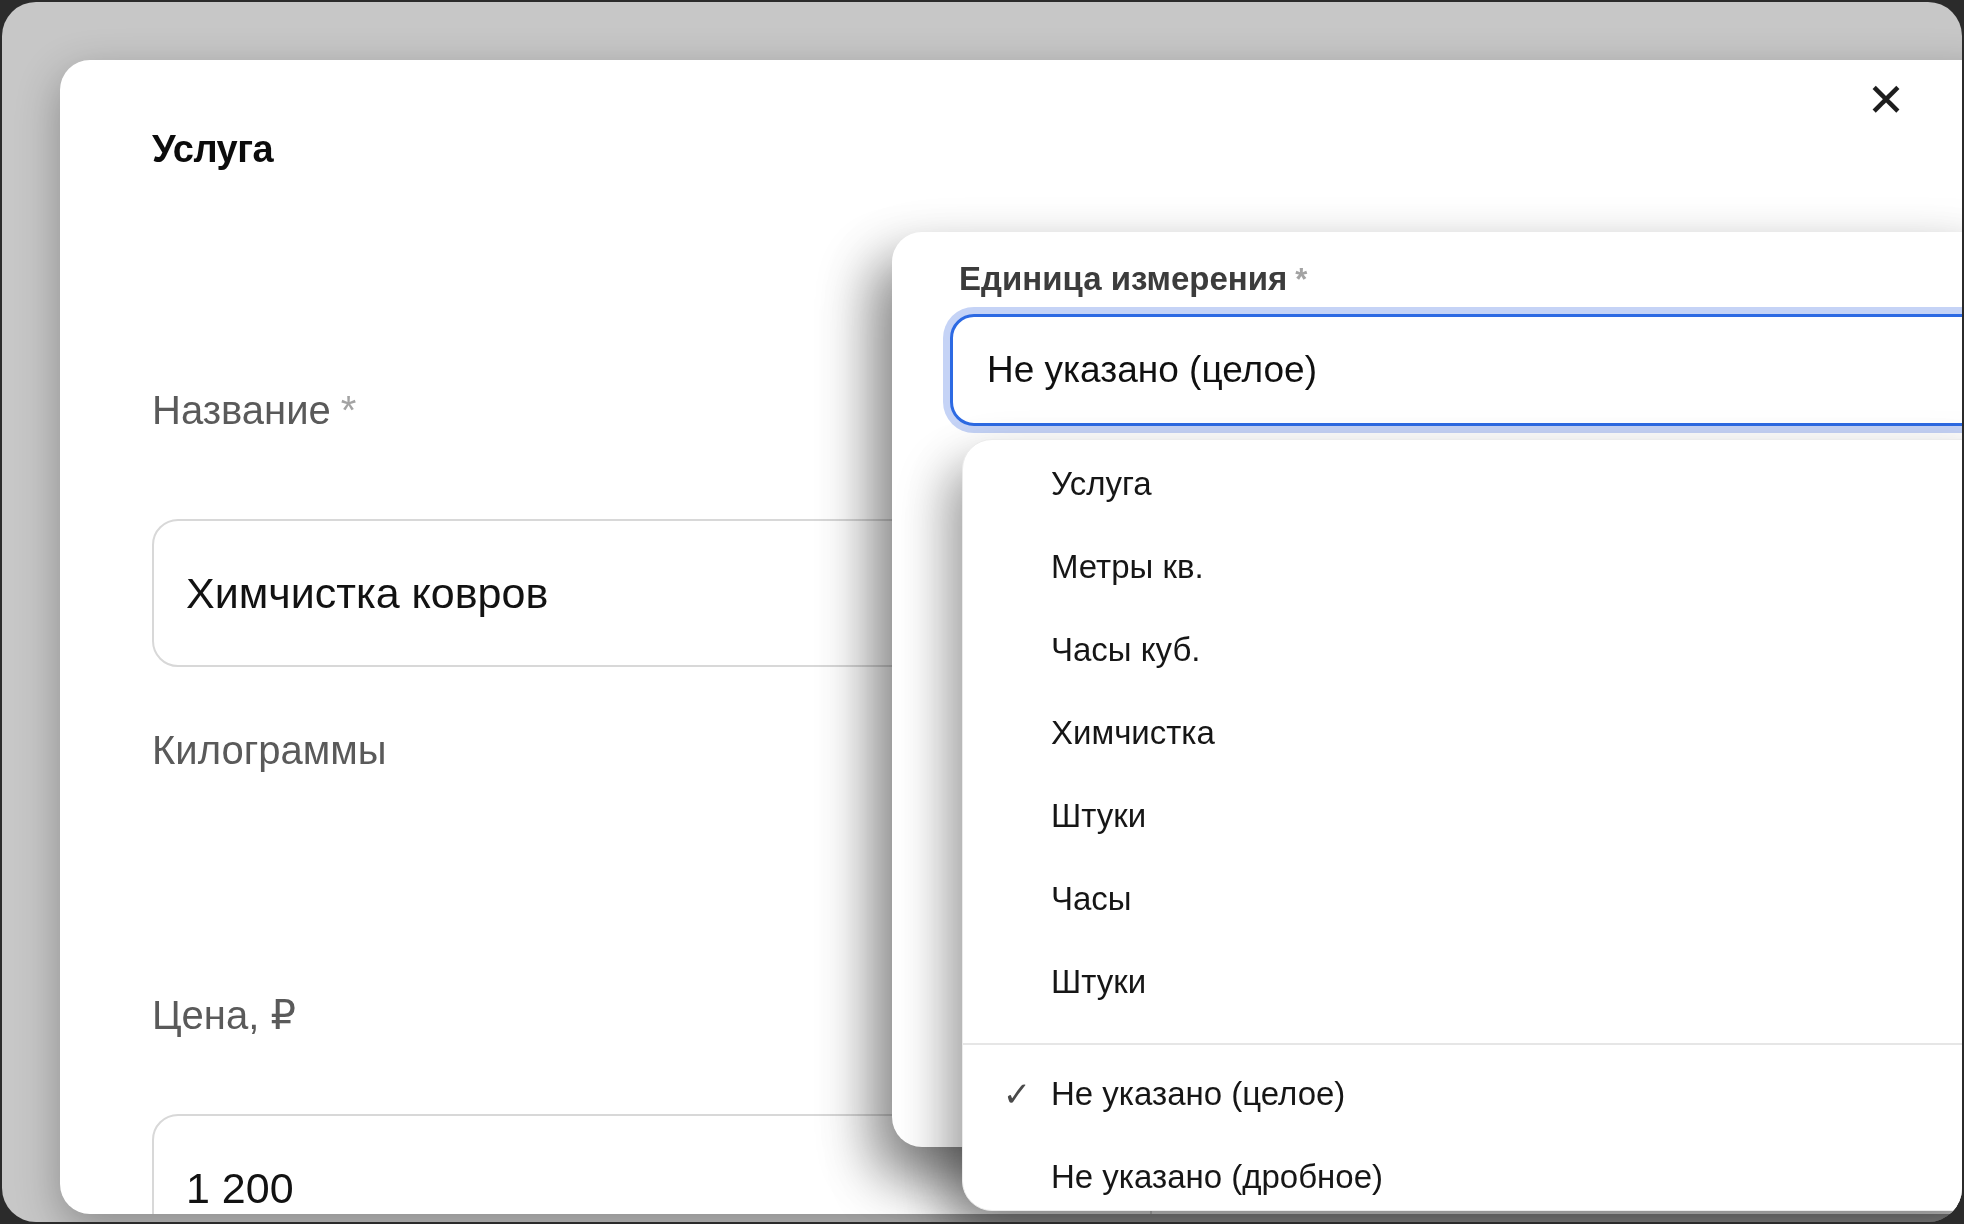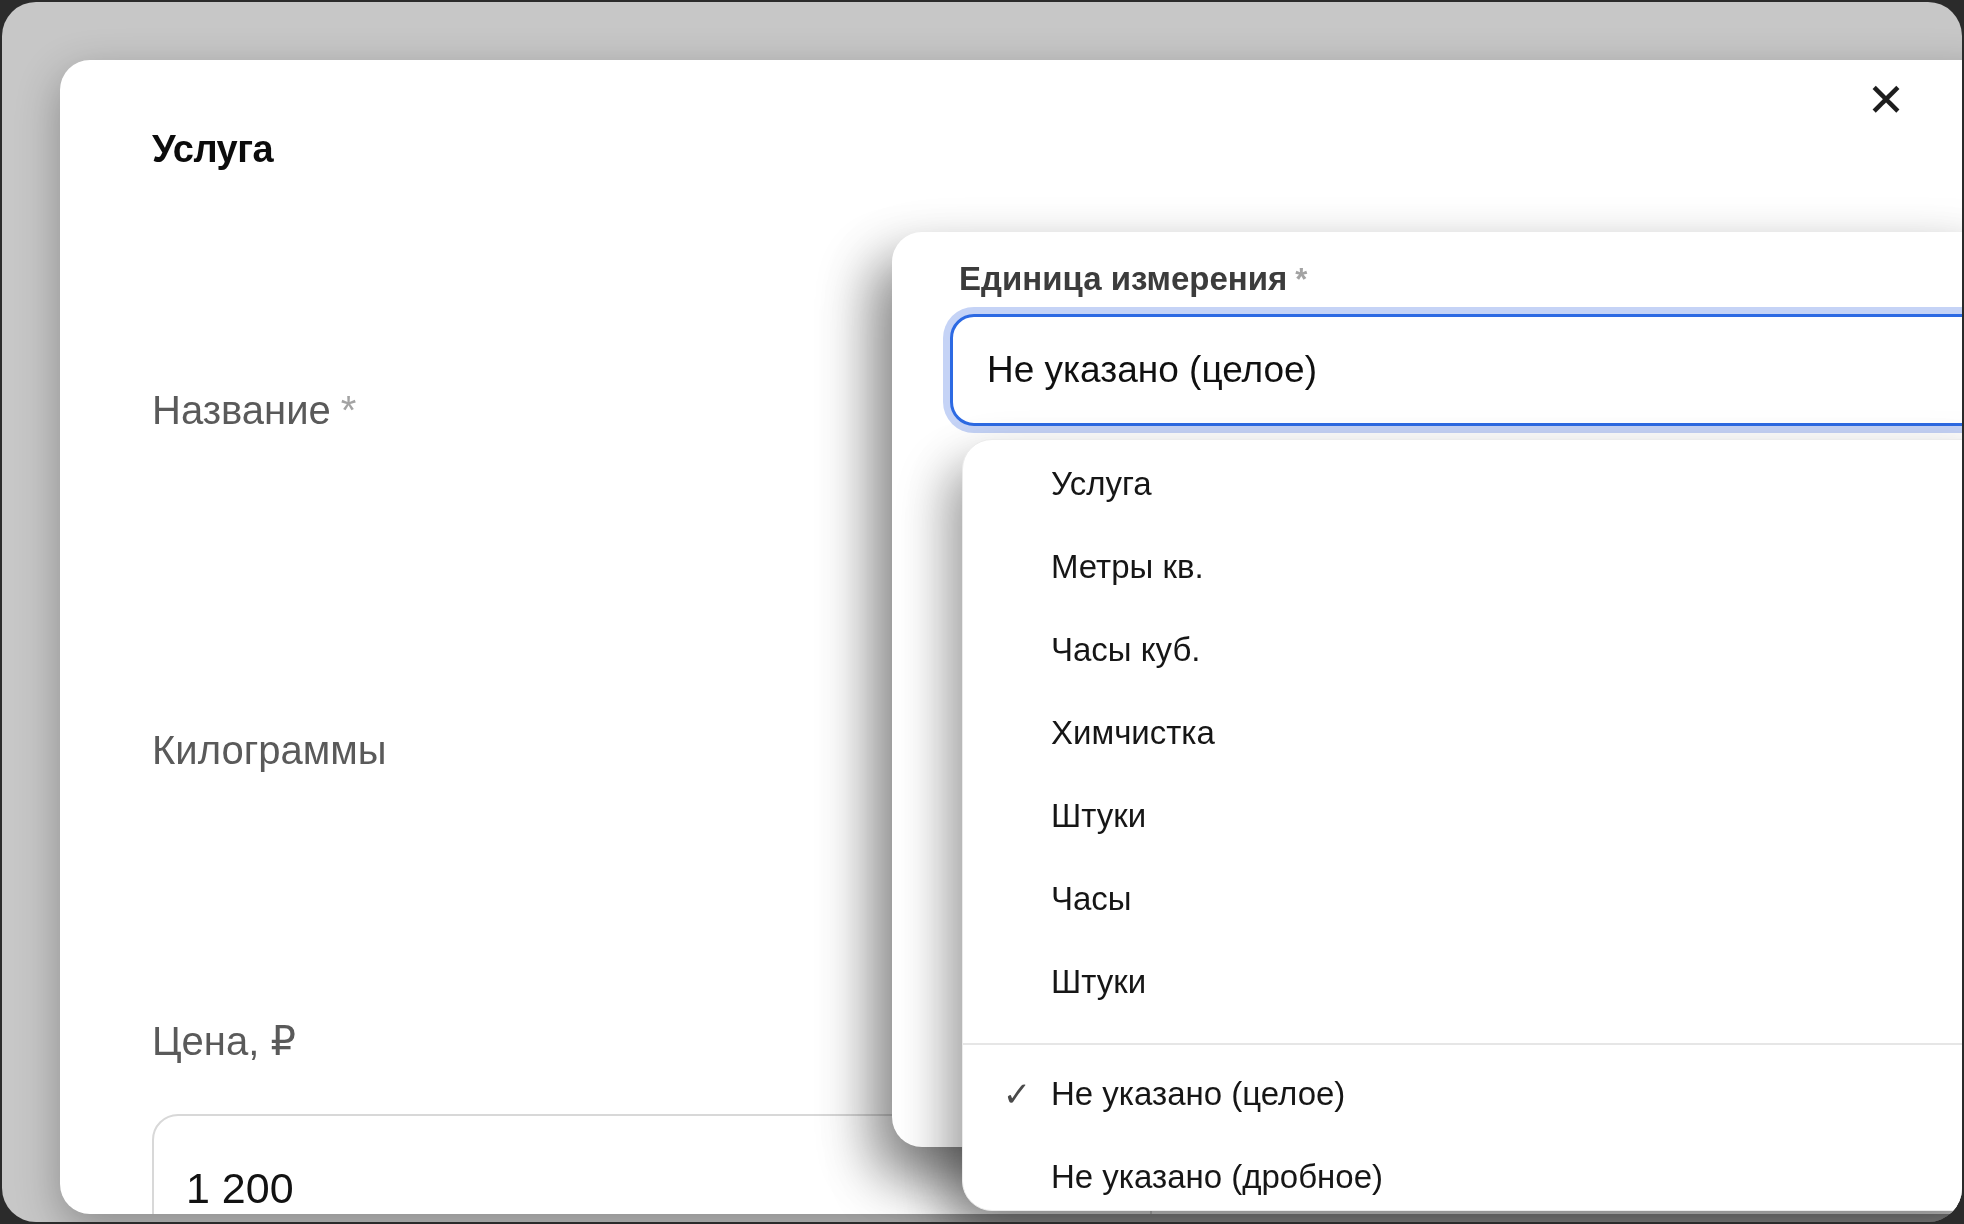--- a/index.html
+++ b/index.html
@@ -26,21 +26,21 @@
   .text-input { position:absolute; left:92px; width:1000px; height:148px;
                 background:#fff; border:2px solid #d8d8d8; border-radius:26px;
                 display:flex; align-items:center; padding-left:32px;
                 font-size:43px; color:#121212; }
 
   .input-1 { top:459px; }
   .input-2 { top:762px; }
   .input-3 { top:1054px; }
   .label-1 { top:328px; }
   .label-2 { top:668px; }
-  .label-3 { top:958px; }
+  .label-3 { top:932px; }
 
   
   .unit-panel { position:absolute; left:890px; top:230px; right:-40px; bottom:75px;
                 background:#fff; border-radius:30px;
                 box-shadow:-24px 26px 52px rgba(0,0,0,.30), 0 36px 64px rgba(0,0,0,.34); }
 
   .unit-label { position:absolute; left:67px; top:28px; font-size:33px; color:#3c3c3c; white-space:nowrap;font-weight:bold; }
   .unit-label .ast { margin-left:8px; font-size:31px; }
 
   .unit-select { position:absolute; left:58px; right:-12px; top:82px; height:112px;
@@ -75,20 +75,23 @@
 <div class="screen">
 
   <div class="modal">
     <div class="modal-title">Услуга</div>
 
     <div class="close-btn">
       <span>✕</span>
     </div>
 
     <div class="field-label label-1"><span>Название</span><span class="ast">*</span></div>
+    <div class="text-input input-1">
+      <span>Химчистка ковров</span>
+    </div>
 
     <div class="field-label label-2"><span>Килограммы</span></div>
 
     <div class="field-label label-3"><span>Цена, ₽</span></div>
     <div class="text-input input-3">
       <span>1 200</span>
     </div>
   </div>
 
   <div class="unit-panel">

